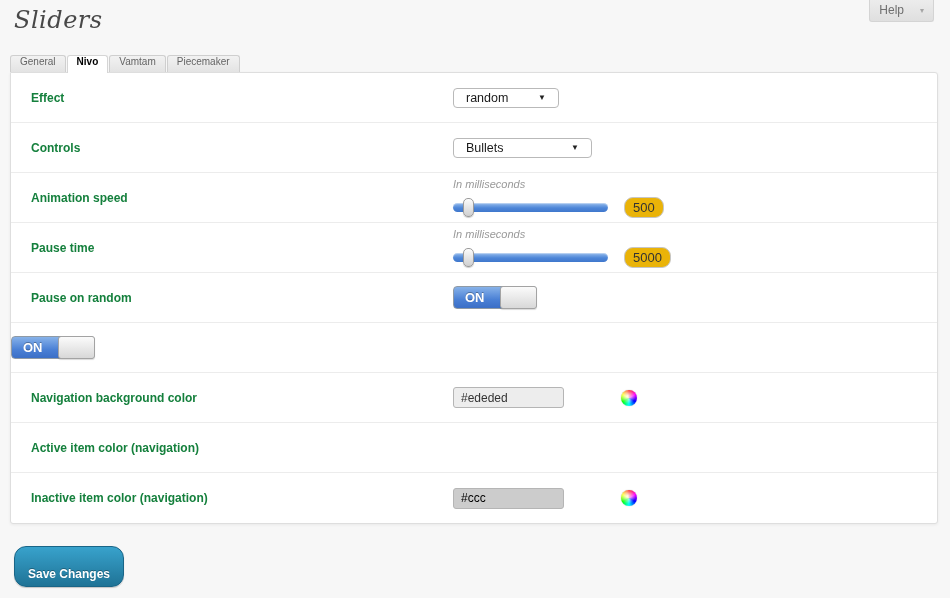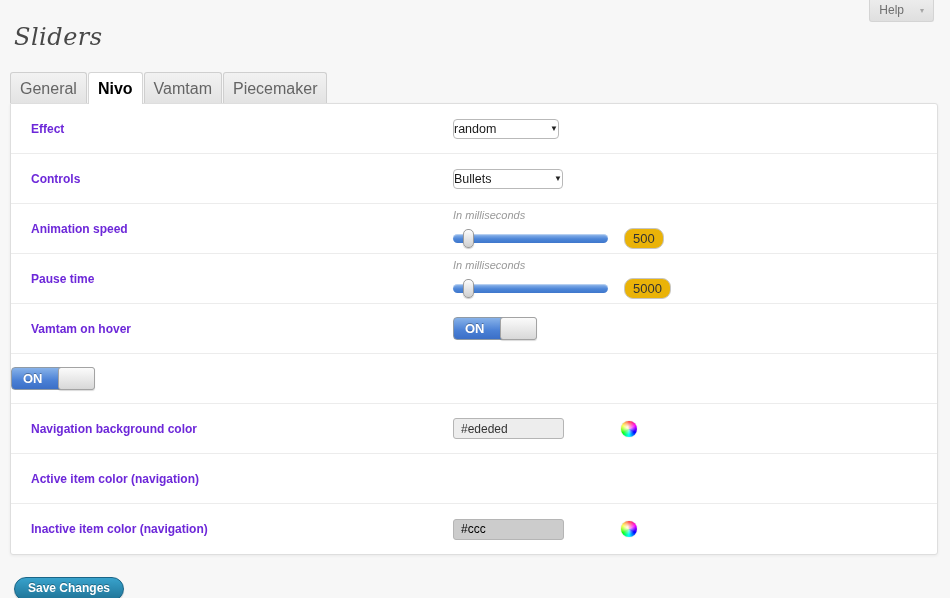--- a/index.html
+++ b/index.html
@@ -20,32 +20,32 @@
     padding:3px 9px 4px; color:#6e6e6e; font-size:12px;
     cursor:pointer; display:flex; align-items:center; gap:16px;
   }
   .help-btn .arrow { font-size:8px; color:#a5a5a5; }
 
   
   h1.page-title {
     font-family:"DejaVu Serif", serif;
     font-style:italic; font-weight:normal;
     font-size:24px; color:#484848;
-    padding:23px 0 0 14px;
+    padding:6px 0 0 14px;
     letter-spacing:.5px;
   }
 
   
   .tabs { display:flex; margin:21px 0 0 10px; position:relative; z-index:2; }
   .tab {
-    font-size:16px; color:#646464;
+    font-size:10px; color:#646464;
     background:linear-gradient(180deg,#f2f2f2,#e3e3e3);
     border:1px solid #cfcfcf; border-bottom:none;
     border-radius:3px 3px 0 0;
-    padding:7px 9px 5px; margin-right:0px;
+    padding:0 9px 5px; margin-right:0px;
     cursor:pointer; position:relative;
   }
   .tab + .tab { margin-left:1px; }
   .tab.active {
     background:#fff; color:#000; font-weight:bold;
     border-color:#d5d5d5;
     padding-bottom:6px; margin-bottom:-1px;
   }
 
   
@@ -59,33 +59,33 @@
   }
   .row {
     display:flex; align-items:center;
     min-height:50px;
     border-bottom:1px solid #ececec;
   }
   .row:last-child { border-bottom:none; }
   .cell-label {
     flex:0 0 442px;
     padding-left:20px;
-    font-size:12px; font-weight:bold; color:#6d28d9;
+    font-size:12px; font-weight:bold; color:#15803d;
   }
   .cell-control { flex:1; display:flex; flex-direction:column; justify-content:center; }
 
   
   .select {
     display:flex; align-items:center; justify-content:space-between;
     background:#fff; border:1px solid #b9b9b9; border-radius:4px;
-    height:20px; padding:0 0; font-size:12.5px; color:#1a1a1a;
+    height:20px; padding:0 12px; font-size:12.5px; color:#1a1a1a;
     cursor:pointer;
   }
   .select.w-effect { width:106px; }
-  .select.w-controls { width:110px; }
+  .select.w-controls { width:139px; }
   .select .chev { font-size:8px; color:#222; margin-left:8px; }
 
   
   .hint { font-style:italic; font-size:11px; color:#999; margin-bottom:7px; }
   .slider-line { display:flex; align-items:center; }
   .slider-track {
     position:relative; width:155px; height:9px; border-radius:5px;
     background:linear-gradient(180deg,#93baec,#4d86d8 55%,#3f77cc);
     box-shadow:inset 0 1px 1px rgba(255,255,255,.4);
     cursor:pointer;
@@ -142,21 +142,21 @@
       conic-gradient(#f00,#f0f,#00f,#0ff,#0f0,#ff0,#f00);
     box-shadow:0 0 1px rgba(0,0,0,.4);
   }
 
   
   .save-btn {
     display:inline-block; margin:22px 0 0 14px;
     background:linear-gradient(180deg,#38a2cc,#1f7396);
     border:1px solid #1a6587; border-radius:12px;
     color:#fff; font-weight:bold; font-size:12px;
-    padding:3px 13px 5px;
+    padding:20px 13px 5px;
     text-shadow:0 -1px 0 rgba(0,0,0,.3);
     box-shadow:0 1px 1px rgba(0,0,0,.2);
     cursor:pointer;
     font-family:"Liberation Sans", sans-serif;
   }
 </style>
 </head>
 <body>
 
 
@@ -217,21 +217,21 @@
       <div class="slider-line">
         <div class="slider-track">
           <div class="slider-handle"></div>
         </div>
         <div class="slider-value">5000</div>
       </div>
     </div>
   </div>
 
   <div class="row">
-    <div class="cell-label">Vamtam on hover</div>
+    <div class="cell-label">Pause on random</div>
     <div class="cell-control">
       <div class="toggle">
         <span class="toggle-on-label">ON</span>
         <span class="toggle-handle"></span>
       </div>
     </div>
   </div>
 
   <div class="row">
     <div class="cell-control">

